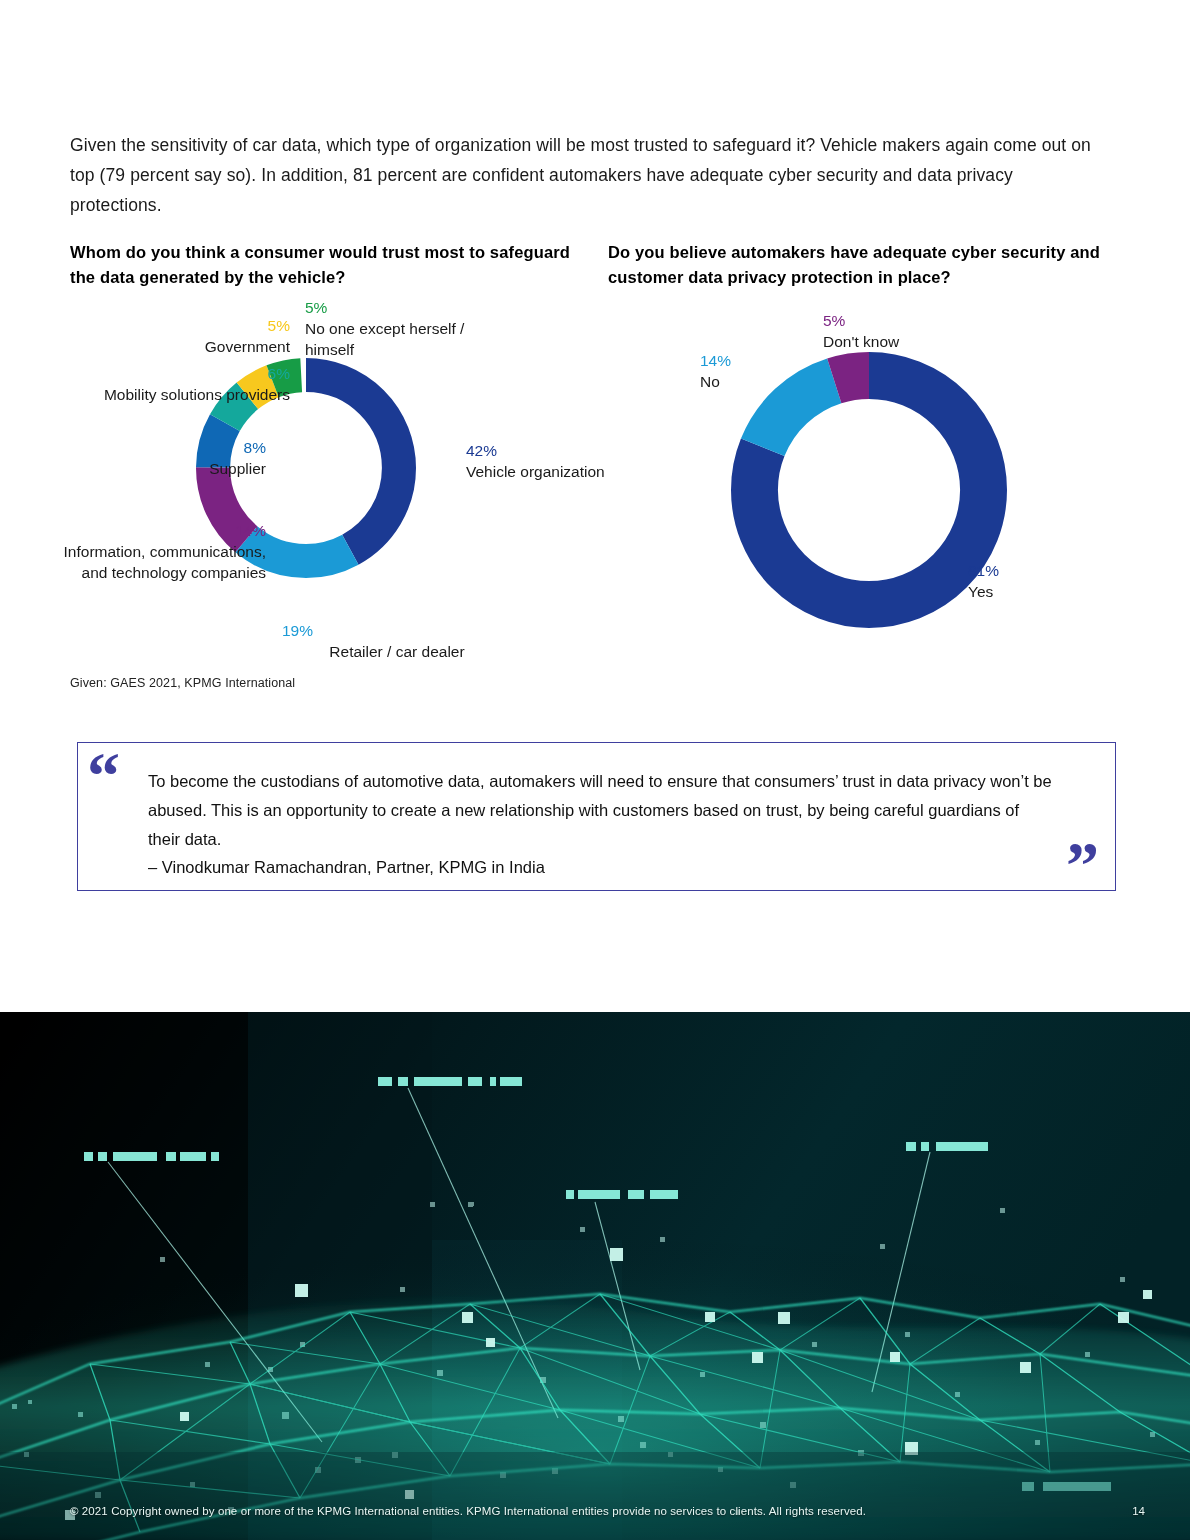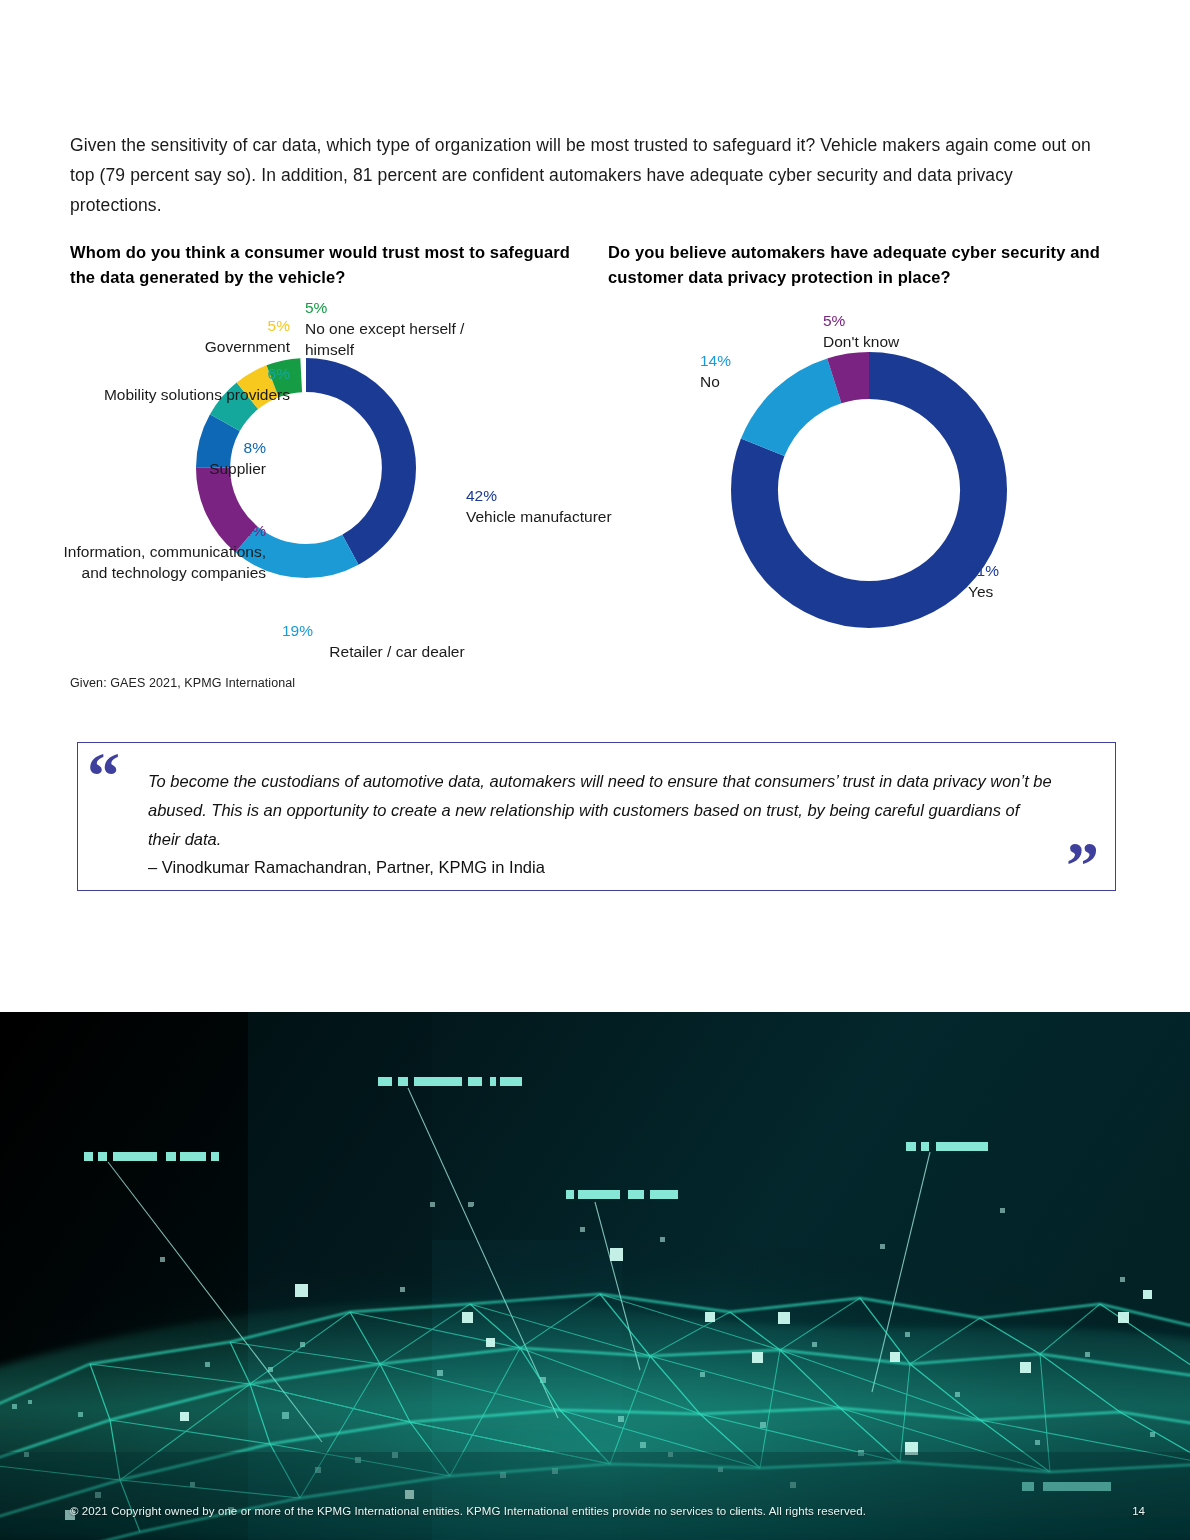--- a/index.html
+++ b/index.html
@@ -50,21 +50,21 @@
   .lbl.ta-l { text-align: left; }
   .lbl.ta-c { text-align: center; }
 
   
   #l-noone   { left: 305px; top: 297px; width: 210px; }
   #l-gov     { left: 100px; top: 315px; width: 190px; }
   #l-mob     { left: 55px;  top: 363px; width: 235px; }
   #l-sup     { left: 70px;  top: 437px; width: 196px; }
   #l-ict     { left: 50px;  top: 520px; width: 216px; }
   #l-ret     { left: 282px; top: 620px; width: 230px; }
-  #l-veh     { left: 466px; top: 440px; width: 210px; margin-top: 45px; }
+  #l-veh     { left: 466px; top: 440px; width: 210px; }
 
   
   #r-dk      { left: 823px; top: 310px; width: 210px; }
   #r-no      { left: 700px; top: 350px; width: 84px; }
   #r-yes     { left: 968px; top: 560px; width: 120px; }
 
   
   #source {
     position: absolute; left: 70px; top: 676px;
     font-size: 12.5px; color: #222; letter-spacing: .1px;
@@ -87,21 +87,21 @@
   #quote-close {
     position: absolute; right: 18px; bottom: 4px;
     font-family: "Liberation Serif", serif;
     font-size: 66px; line-height: 42px;
     font-weight: bold; color: #3f3f9e;
     letter-spacing: -2px;
   }
   #quote-text {
     position: absolute; left: 70px; top: 24px; width: 905px;
     font-size: 16.5px; line-height: 29px;
-    font-style: italic; color: #111;
+    color: #111;
   }
   #quote-attrib {
     position: absolute; left: 70px; top: 111px; width: 905px;
     font-size: 16.5px; line-height: 26px;
     font-style: normal; color: #111;
   }
 
   
   #hero {
     position: absolute; left: 0; top: 1012px;
@@ -172,21 +172,21 @@
     <span>Information, communications, and technology companies</span>
   </div>
 
   <div class="lbl ta-c" id="l-ret">
     <span class="pct" style="color:#1b9ad6; text-align:left">19%</span>
     <span>Retailer / car dealer</span>
   </div>
 
   <div class="lbl ta-l" id="l-veh">
     <span class="pct" style="color:#1b3a93">42%</span>
-    <span>Vehicle manufacturer</span>
+    <span>Vehicle organization</span>
   </div>
 
   <div class="donut-wrap" id="donut-right">
     <svg class="donut-svg" viewBox="0 0 100 100">
       <g transform="rotate(-90 50 50)" fill="none" stroke-width="17">
         <circle cx="50" cy="50" r="41.5" stroke="#1b3a93" stroke-dasharray="211.21 49.55" stroke-dashoffset="0"></circle>
         <circle cx="50" cy="50" r="41.5" stroke="#1b9ad6" stroke-dasharray="36.51 224.25" stroke-dashoffset="-211.21"></circle>
         <circle cx="50" cy="50" r="41.5" stroke="#7b2382" stroke-dasharray="13.04 247.72" stroke-dashoffset="-247.72"></circle>
       </g>
     </svg>

